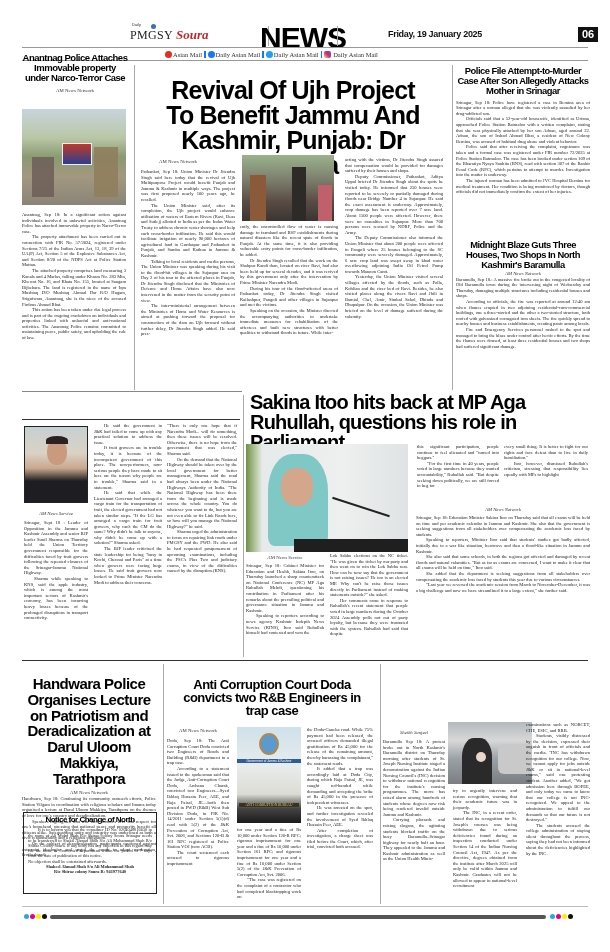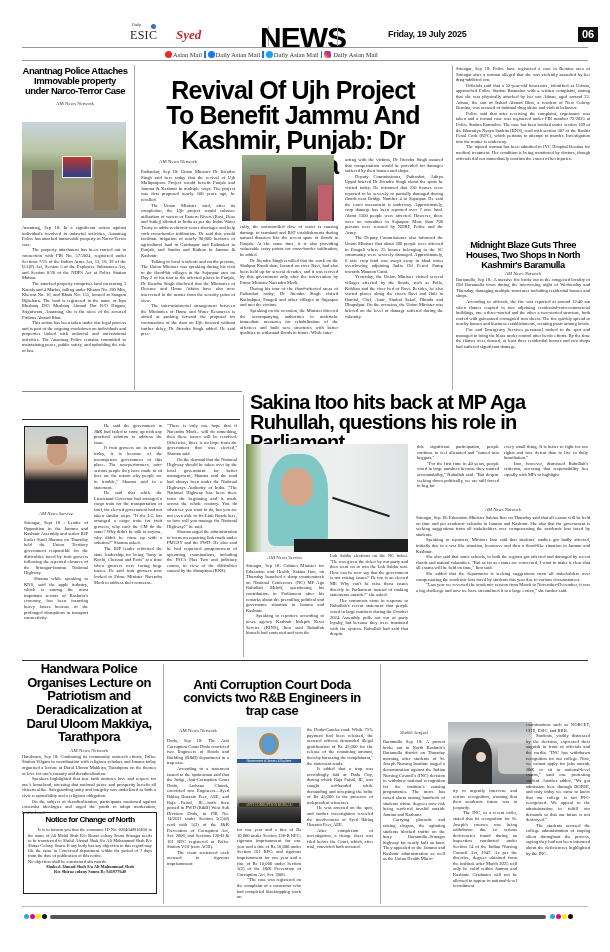--- a/index.html
+++ b/index.html
@@ -13,47 +13,47 @@
 .photo{position:absolute;overflow:hidden}
 .col{position:absolute}
 .p{text-indent:10px}
 </style>
 </head>
 <body>
 
 <div class="abs" style="left:0;top:0;width:610px;height:66px;">
   <div class="abs" style="left:130px;top:24px;width:85px;height:22px;">
     <span class="abs" style="left:2px;top:-2px;font-size:4px;font-family:'Liberation Sans',sans-serif;color:#333;">Daily</span>
-    <span class="abs" style="left:0;top:4px;font-family:'Liberation Serif',serif;font-size:12px;color:#222;letter-spacing:0.3px;">ESIC</span>
-    <span class="abs" style="left:46px;top:3px;font-family:'Liberation Serif',serif;font-size:13px;color:#c1272d;font-weight:700;font-style:italic;">Syed</span>
+    <span class="abs" style="left:0;top:4px;font-family:'Liberation Serif',serif;font-size:12px;color:#222;letter-spacing:0.3px;">PMGSY</span>
+    <span class="abs" style="left:46px;top:3px;font-family:'Liberation Serif',serif;font-size:13px;color:#c1272d;font-weight:700;font-style:italic;">Soura</span>
     <span class="abs" style="left:21px;top:0;width:5px;height:5px;border-radius:50%;background:#3b6fb6;"></span>
   </div>
   <div class="abs" style="left:268px;top:26px;width:1px;height:20px;background:#aaa;"></div>
   <div class="abs hl" style="left:260px;top:22px;width:62px;font-size:30px;letter-spacing:-1px;">NEWS</div>
   <div class="abs" style="left:337px;top:26px;width:1px;height:20px;background:#aaa;"></div>
-  <div class="abs" style="left:388px;top:29px;font-family:'Liberation Sans',sans-serif;font-weight:700;font-size:9px;color:#111;letter-spacing:-0.3px;">Friday, 19 July 2025</div>
+  <div class="abs" style="left:388px;top:29px;font-family:'Liberation Sans',sans-serif;font-weight:700;font-size:9px;color:#111;letter-spacing:-0.3px;">Friday, 19 January 2025</div>
   <div class="abs" style="left:578px;top:27px;width:20px;height:15px;background:#111;color:#fff;font-family:'Liberation Sans',sans-serif;font-weight:700;font-size:11px;text-align:center;line-height:15px;">06</div>
   <div class="rule" style="left:22px;top:47px;width:566px;height:1px;background:#999;"></div>
   <div class="abs" style="left:165px;top:49px;width:300px;height:10px;display:flex;align-items:center;font-family:'Liberation Serif',serif;font-size:6.5px;color:#333;">
     <span style="display:inline-block;width:7px;height:7px;border-radius:50%;background:#e52d27;margin-right:1px;"></span>
     <span>Asian Mail</span>
     <span style="display:inline-block;width:1.5px;height:7px;background:#1877f2;margin:0 2px;"></span>
     <span style="display:inline-block;width:7px;height:7px;border-radius:50%;background:#1877f2;margin-right:1px;"></span>
     <span>Daily Asian Mail</span>
     <span style="display:inline-block;width:1.5px;height:7px;background:#1877f2;margin:0 2px;"></span>
     <span style="display:inline-block;width:7px;height:7px;border-radius:50%;background:#1da1f2;margin-right:1px;"></span>
     <span>Daily Asian Mail</span>
     <span style="display:inline-block;width:1.5px;height:7px;background:#1877f2;margin:0 2px;"></span>
     <span style="display:inline-block;width:7px;height:7px;border-radius:2px;background:linear-gradient(45deg,#feda75,#d62976,#4f5bd5);margin-right:2px;"></span>
     <span>Daily Asian Mail</span>
   </div>
   <div class="rule" style="left:22px;top:60px;width:566px;height:1px;background:#999;"></div>
 </div>
 
-<div class="abs" style="left:22px;top:62px;width:106px;height:312px;">
+<div class="abs" style="left:22px;top:49px;width:106px;height:312px;">
   <div class="hl" style="font-size:9.5px;margin-top:4px;">Anantnag Police Attaches Immovable property under Narco-Terror Case</div>
   <div class="byline" style="margin-top:5px;font-style:normal;">AM News Network</div>
   <div class="photo" style="left:0;top:60px;width:104px;height:96px;background:linear-gradient(180deg,#c8d4dc 0%,#b9c7a6 30%,#8a9a72 50%,#a39880 70%,#8a8478 100%);">
     <div class="abs" style="left:40px;top:34px;width:30px;height:22px;background:linear-gradient(180deg,#c0392b 0%,#2c3e8f 100%);border:1px solid #eee;"></div>
     <div class="abs" style="left:10px;top:48px;width:22px;height:40px;background:#6a5a55;opacity:0.8;"></div>
     <div class="abs" style="left:72px;top:38px;width:24px;height:50px;background:#8f7c5c;opacity:0.85;"></div>
   </div>
   <div class="body" style="position:absolute;left:0;top:163px;width:104px;">
     <p>Anantnag, Sep 18: In a significant action against individuals involved in unlawful activities, Anantnag Police has attached immovable property in Narco-Terror case.</p>
     <p class="p">The property attachment has been carried out in connection with FIR No. 57/2024, registered under Sections 7/25 of the Indian Arms Act, 13, 18, 39 of the UA(P) Act, Section 5 of the Explosive Substances Act, and Section 8/20 of the NDPS Act at Police Station Mattan.</p>
@@ -86,20 +86,21 @@
   <div class="body col" style="left:207px;top:95px;width:98px;">
     <p>acting with the victims, Dr Jitendra Singh assured that compensation would be provided for damages suffered by their houses and shops.</p>
     <p class="p">Deputy Commissioner, Pathankot, Aditya Uppal briefed Dr Jitendra Singh about the spots he visited today. He informed that 250 houses were reported to be severely or partially damaged during floods near Bridge Number 4 in Sujanpur. He said the exact assessment is underway. Approximately, crop damage has been reported over 7 acre land. About 1500 people were affected. However, there were no casualties in Sujanpur. More than 700 persons were rescued by NDRF, Police and the Army.</p>
     <p class="p">The Deputy Commissioner also informed the Union Minister that about 200 people were affected in Pangoli where 25 houses belonging to the SC community were severely damaged. Approximately, 6 acre crop land was swept away in khad water overflowing adjoining India Oil Petrol Pump towards Manoon Cantt.</p>
     <p class="p">Yesterday, the Union Minister visited several villages affected by the floods, such as Polla, Kohlian and the river bed of Ravi. Besides, he also visited places along the rivers Ravi and Jhili in Bamial, Chel, Amir, Simbal Sakol, Dhinda and Dhupalpur. On the occasion, the Union Minister was briefed on the level of damage suffered during the calamity.</p>
   </div>
 </div>
 <div class="vrule" style="left:452px;top:65px;height:325px;"></div>
 
 <div class="abs" style="left:456px;top:62px;width:134px;height:180px;">
+  <div class="hl" style="font-size:9.4px;margin-top:4px;">Police File Attempt-to-Murder Case After Son Allegedly Attacks Mother in Srinagar</div>
   <div class="body" style="margin-top:4px;">
     <p>Srinagar, Sep 18: Police have registered a case in Bemina area of Srinagar after a woman alleged that she was violently assaulted by her drug-addicted son.</p>
     <p class="p">Officials said that a 52-year-old housewife, identified as Urfana, approached Police Station Batmaloo with a written complaint, stating that she was physically attacked by her son Adnan, aged around 22. Adnan, the son of Irshad Ahmad Bhat, a resident of New Colony Bemina, was accused of habitual drug abuse and violent behavior.</p>
     <p class="p">Police said that after receiving the complaint, cognizance was taken and a formal case was registered under FIR number 72/2025 at Police Station Batmaloo. The case has been booked under section 109 of the Bharatiya Nyaya Sanhita (BNS), read with section 307 of the Ranbir Penal Code (RPC), which pertains to attempt to murder. Investigation into the matter is underway.</p>
     <p class="p">The injured woman has been admitted to JVC Hospital Bemina for medical treatment. Her condition is being monitored by doctors, though officials did not immediately confirm the extent of her injuries.</p>
   </div>
 </div>
 
 <div class="abs" style="left:456px;top:240px;width:134px;height:145px;">
   <div class="hl" style="font-size:9.4px;">Midnight Blaze Guts Three Houses, Two Shops In North Kashmir's Baramulla</div>
@@ -172,21 +173,21 @@
     <p class="p">Speaking to reporters, Minister Itoo said that students' studies got badly affected, initially due to a war like situation, heatwave and then a flood-like situation in Jammu and Kashmir.</p>
     <p class="p">She also said that some schools, in both the regions got affected and damaged by recent floods and natural calamities. "But as far as exams are concerned, I want to make it clear that all exams will be held on time," Itoo said.</p>
     <p class="p">She added that the department is seeking suggestions from all stakeholders over compensating the academic loss faced by students this year due to various circumstances.</p>
     <p class="p">"Last year we reversed the academic session from March to November-December, it was a big challenge and now we have streamlined it to a large extent," she further said.</p>
   </div>
 </div>
 
 <div class="rule" style="left:22px;top:660px;width:566px;height:1px;background:#333;"></div>
 
 <div class="abs" style="left:22px;top:662px;width:134px;height:150px;">
-  <div class="hl" style="font-size:13px;margin-top:0;">Handwara Police Organises Lecture on Patriotism and Deradicalization at Darul Uloom Makkiya, Tarathpora</div>
+  <div class="hl" style="font-size:15px;margin-top:14px;">Handwara Police Organises Lecture on Patriotism and Deradicalization at Darul Uloom Makkiya, Tarathpora</div>
   <div class="byline" style="margin-top:4px;font-style:normal;">AM News Network</div>
   <div class="body" style="margin-top:1px;">
     <p>Handwara, Sep 18: Continuing its community outreach efforts, Police Station Vilgam in coordination with religious scholars and Imams today organised a lecture at Darul Uloom Makkiya, Tarathpora on the themes of love for one's country and deradicalization.</p>
     <p class="p">Speakers highlighted that true faith nurtures love and respect for one's homeland, stressing that national peace and prosperity benefit all citizens alike. Safeguarding unity and integrity was underlined as both a civic responsibility and a religious obligation.</p>
     <p class="p">On the subject of deradicalization, participants cautioned against extremist ideologies and urged the youth to adopt moderation, brotherhood.</p>
   </div>
 </div>
 
 <div class="abs" style="left:23px;top:812px;width:134px;height:82px;border:1.5px solid #222;padding:3px 4px;">
   <div class="hl" style="font-size:8px;">Notice for Change of North</div>

